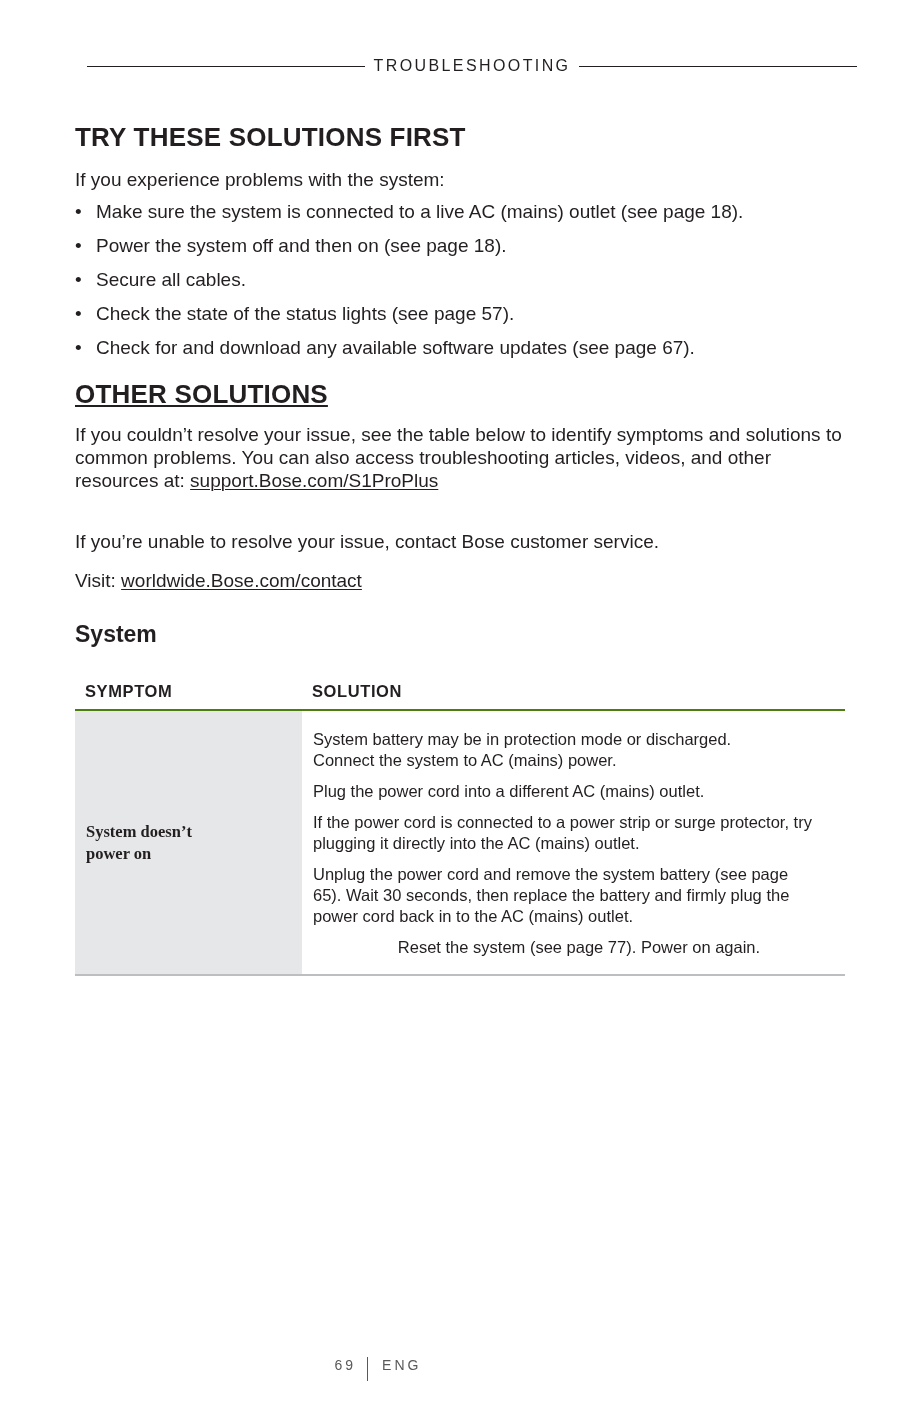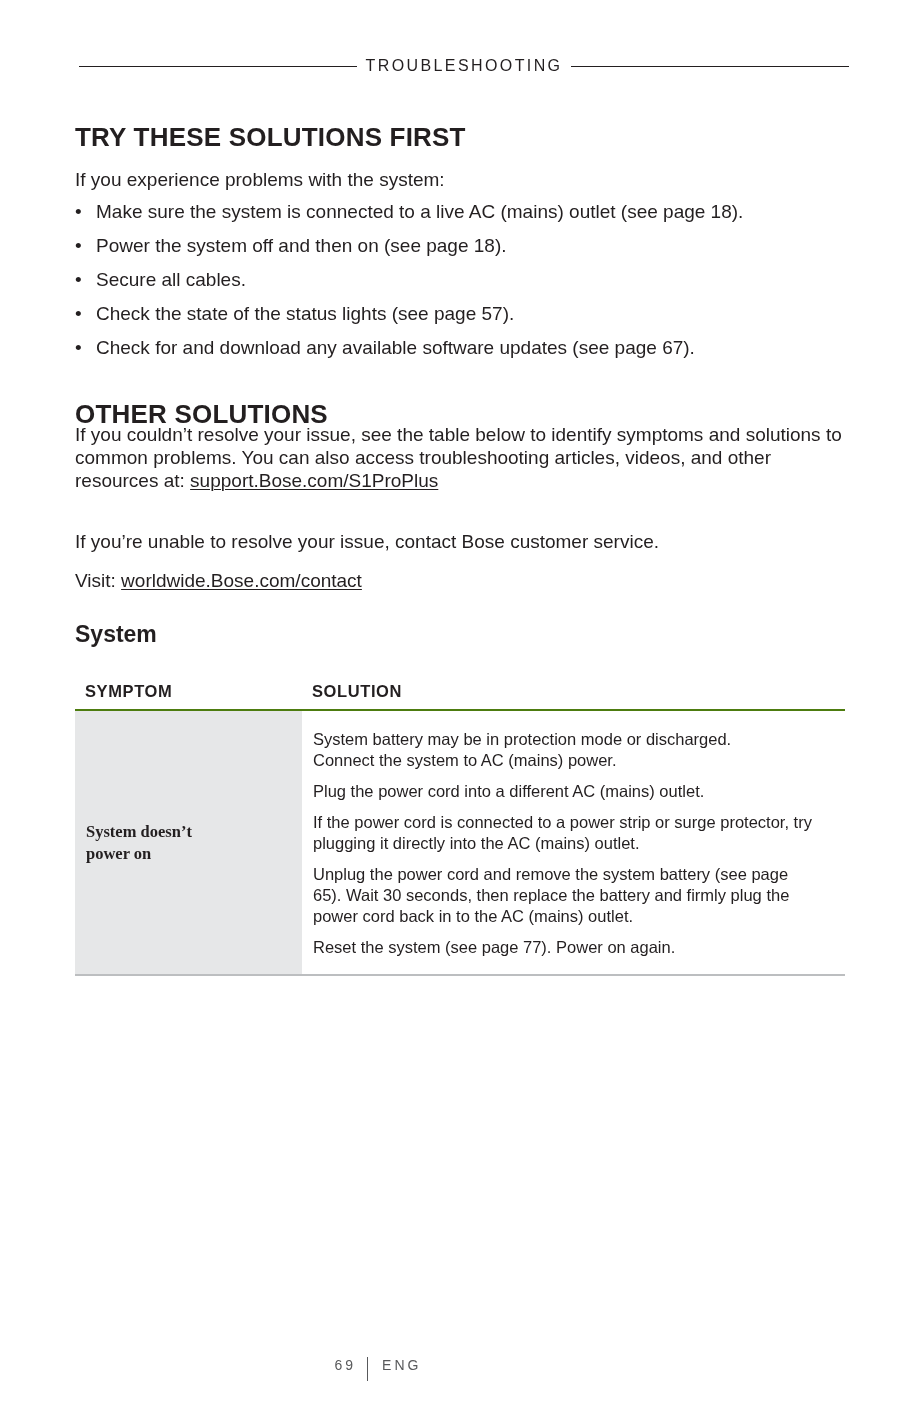--- a/index.html
+++ b/index.html
@@ -2,28 +2,28 @@
 <html><head>
 <meta charset="utf-8">
 <style>
   html, body { margin: 0; padding: 0; background: #ffffff; }
   body {
     width: 920px; height: 1421px; position: relative; overflow: hidden;
     font-family: "Liberation Sans", sans-serif; color: #231f20;
   }
   .page { position: absolute; left: 75px; top: 0; width: 770px; }
 
-  .running-head { position: absolute; top: 55px; left: 4px; width: 770px; height: 22px;
+  .running-head { position: absolute; top: 55px; left: 12px; width: 770px; height: 22px;
     display: flex; align-items: center; }
   .running-head .rule { flex: 1; height: 0; border-top: 1.3px solid #231f20; }
   .running-head .label { padding: 0 9px; font-size: 16px; letter-spacing: 2.4px; color: #231f20; }
 
   h1 { position: absolute; margin: 0; font-size: 26px; font-weight: bold; letter-spacing: 0.2px; color: #231f20; }
   .h-first { top: 122px; }
-  .h-other { top: 399px; }
+  .h-other { top: 379px; text-decoration: underline; }
 
   p { margin: 0; font-size: 19px; line-height: 23px; color: #231f20; }
   .abs { position: absolute; left: 0; width: 770px; }
 
   ul.bullets { position: absolute; left: 0; top: 200px; margin: 0; padding: 0; list-style: none; }
   ul.bullets li { position: relative; padding-left: 21px; font-size: 19px; line-height: 23px; height: 34px; }
   ul.bullets li .dot { position: absolute; left: 0; top: 0; }
 
   a.link { color: #231f20; text-decoration: underline; text-underline-offset: 2px; text-decoration-thickness: 1px; }
 
@@ -33,21 +33,21 @@
   .thead { display: flex; height: 29px; border-bottom: 2px solid #4d7c0f; }
   .thead .th { font-size: 16.5px; font-weight: bold; letter-spacing: 0.6px; padding-top: 2px; }
   .th-symptom { width: 227px; padding-left: 10px; box-sizing: border-box; }
   .th-solution { padding-left: 10px; }
   .tbody { display: flex; border-bottom: 2px solid #bcbec0; }
   .td-symptom { width: 227px; background: #e6e7e8; box-sizing: border-box; padding-left: 11px;
     display: flex; align-items: center; font-size: 16.5px; font-weight: bold; line-height: 22px; font-family: Liberation Serif, serif; }
   .td-symptom span { display: block; width: 140px; }
   .td-solution { flex: 1; padding: 18px 0 16px 11px; }
   .td-solution p { font-size: 16.5px; line-height: 21px; margin-bottom: 10px; }
-  .td-solution p:last-child { margin-bottom: 0; }
+  .td-solution p:last-child { margin-bottom: 0; text-align: center; }
 
   .footer { position: absolute; top: 1357px; left: 0; width: 756px; display: flex; justify-content: center;
     align-items: flex-start; font-size: 14px; letter-spacing: 3px; color: #58595b; }
   .footer .sep { width: 0; height: 24px; border-left: 1.3px solid #58595b; margin: 0 14px 0 11px; }
 </style>
 </head>
 <body>
 
 <div class="page">
 

